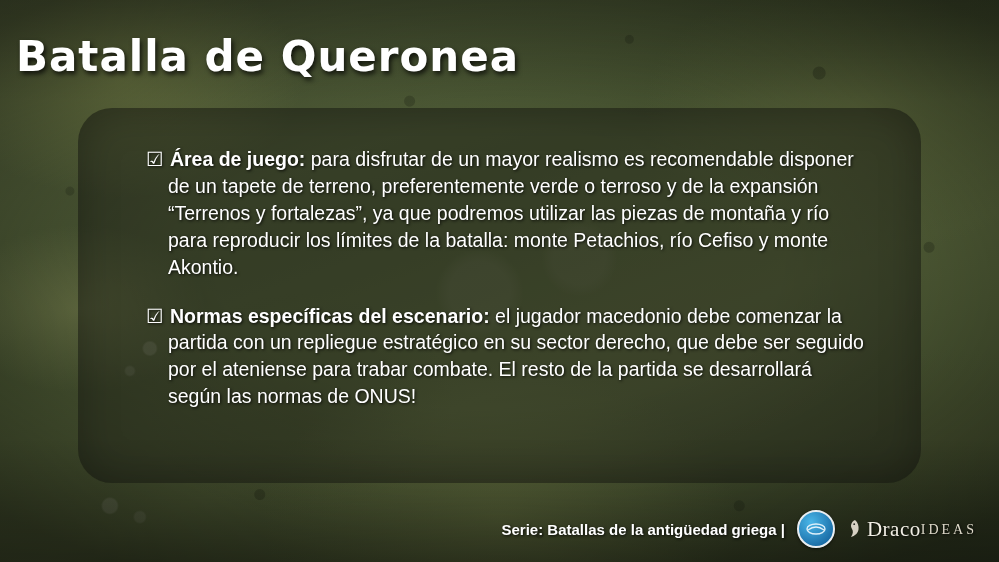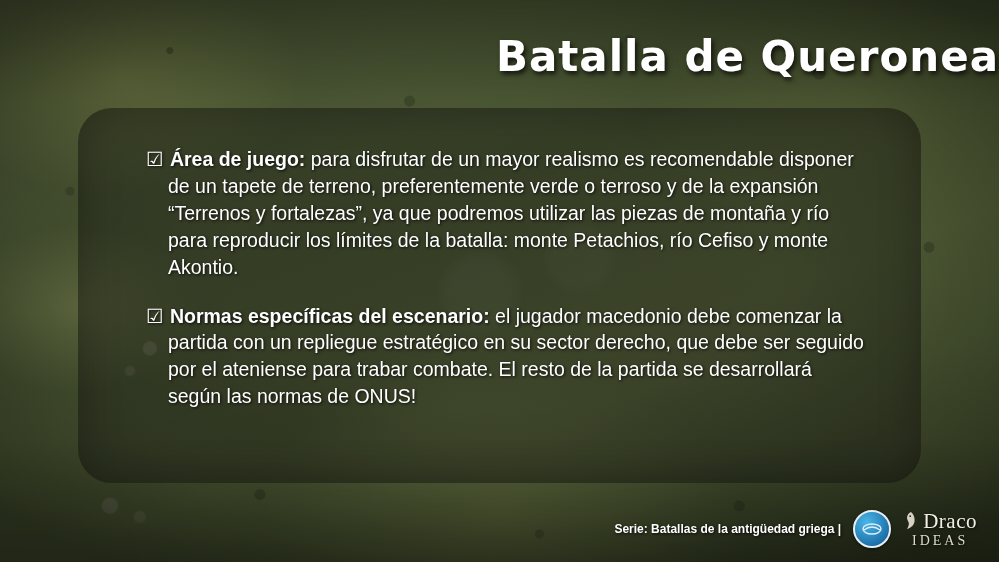--- a/index.html
+++ b/index.html
@@ -58,23 +58,23 @@
     inset: 0;
     background:
       radial-gradient(ellipse 70% 62% at 50% 48%, rgba(0,0,0,0) 40%, rgba(0,0,0,0.45) 100%),
       linear-gradient(to bottom, rgba(0,0,0,0.18), rgba(0,0,0,0) 18%, rgba(0,0,0,0) 78%, rgba(0,0,0,0.30));
   }
 
   
   .title {
     position: absolute;
     top: 32px;
-    left: 0;
+    left: 16px;
     right: 0;
-    text-align: right;
+    text-align: left;
     color: #ffffff;
     font-family: "DejaVu Sans", sans-serif;
     font-size: 42px;
     font-weight: bold;
     letter-spacing: 1px;
     text-shadow: 2px 3px 5px rgba(0,0,0,0.75);
     z-index: 4;
   }
 
   
@@ -115,40 +115,40 @@
     position: absolute;
     right: 22px;
     bottom: 14px;
     display: flex;
     align-items: center;
     gap: 12px;
     z-index: 4;
   }
   .footer-text {
     color: #ffffff;
-    font-size: 12px;
+    font-size: 15px;
     font-weight: bold;
     text-shadow: 1px 1px 3px rgba(0,0,0,0.85);
     white-space: nowrap;
   }
   .badge-circle {
     width: 34px;
     height: 34px;
     border-radius: 50%;
     background: radial-gradient(circle at 35% 30%, #4ab6e8, #1b6ea8 75%);
     border: 2px solid #e9eef2;
     display: flex;
     align-items: center;
     justify-content: center;
     box-shadow: 0 1px 3px rgba(0,0,0,0.6);
   }
   .badge-circle svg { display: block; }
   .draco {
     display: flex;
-    flex-direction: column;
+    flex-direction: row;
     align-items: center;
     line-height: 1;
     color: #f2efe6;
     text-shadow: 1px 1px 3px rgba(0,0,0,0.8);
   }
   .draco-row {
     display: flex;
     align-items: center;
     gap: 4px;
   }

